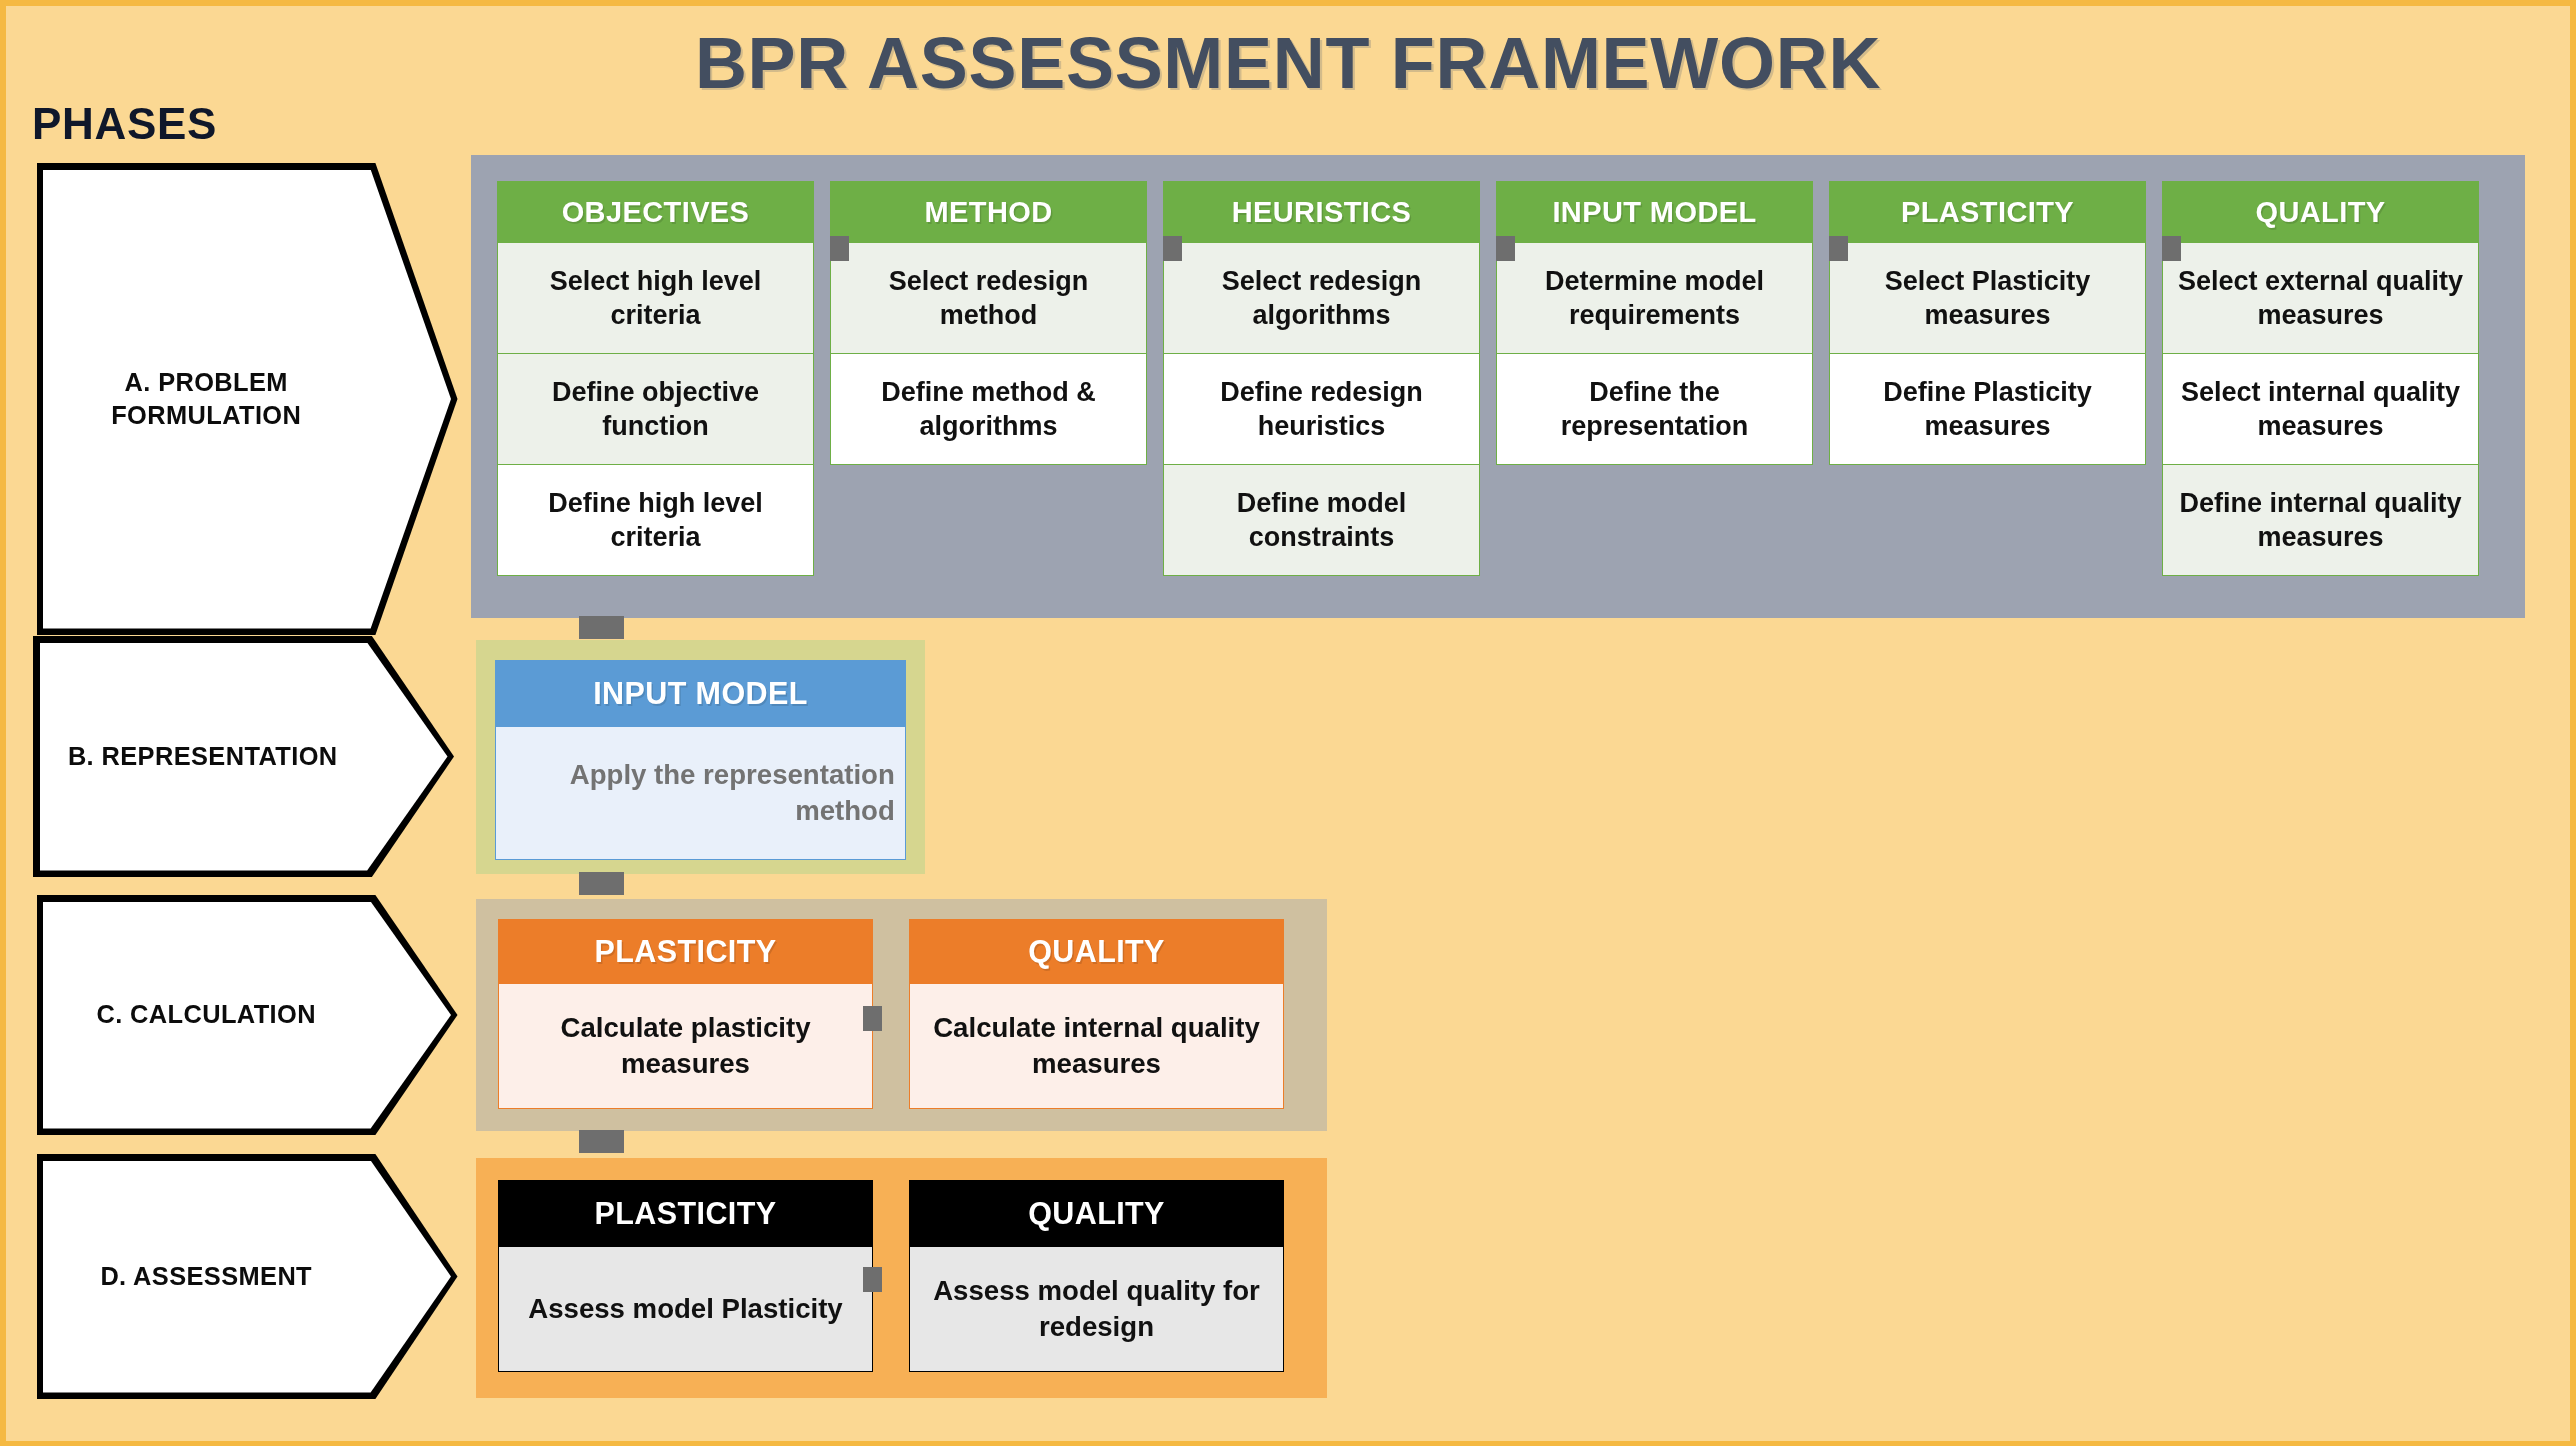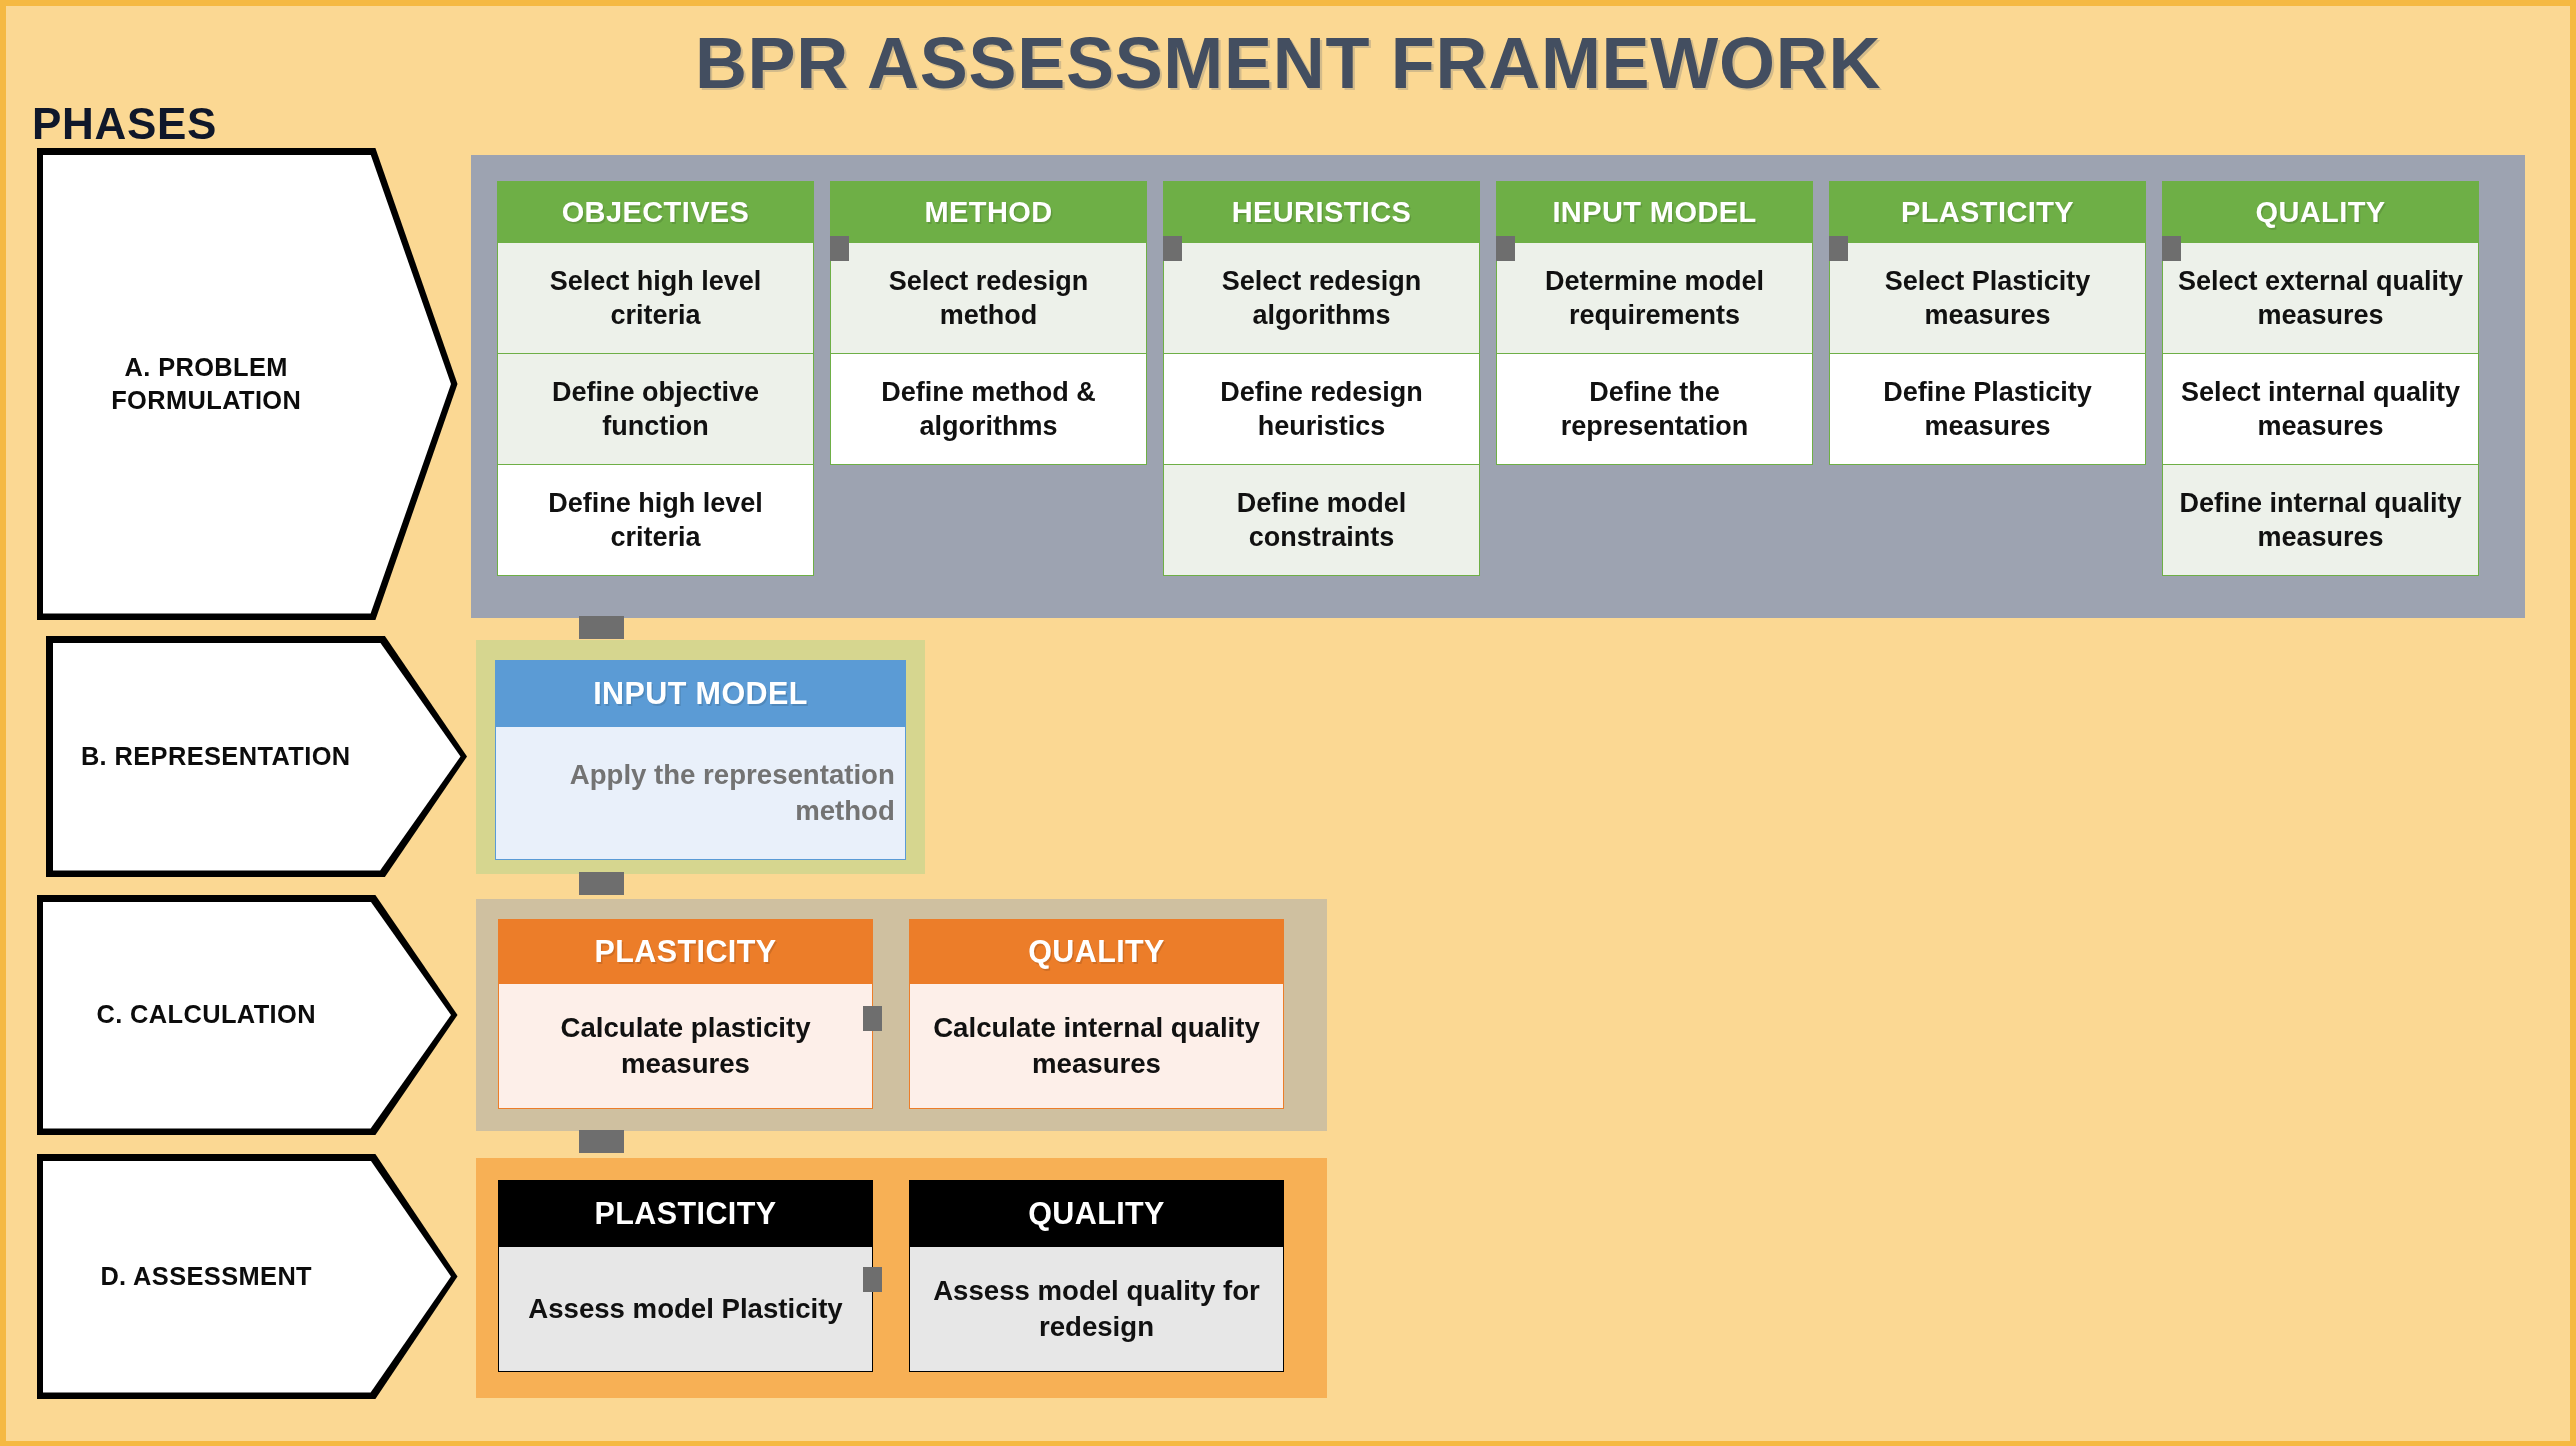--- a/index.html
+++ b/index.html
@@ -261,27 +261,27 @@
 </style>
 </head>
 <body>
 
 <div id="canvas">
 
   <div id="title">BPR ASSESSMENT FRAMEWORK</div>
 
   <div id="phases-label">PHASES</div>
 
-  <div class="phase-wrap" style="left:30.5px; top:142px; width:421px; height:472px;">
+  <div class="phase-wrap" style="left:30.5px; top:157px; width:421px; height:472px;">
     <div class="phase-inner">
       <span class="phase-text">A. PROBLEM<br>FORMULATION</span>
     </div>
   </div>
 
-  <div class="phase-wrap" style="left:40px; top:630px; width:421px; height:241px;">
+  <div class="phase-wrap" style="left:27px; top:630px; width:421px; height:241px;">
     <div class="phase-inner">
       <span class="phase-text">B. REPRESENTATION</span>
     </div>
   </div>
 
   <div class="phase-wrap" style="left:30.5px; top:889px; width:421px; height:240px;">
     <div class="phase-inner">
       <span class="phase-text">C. CALCULATION</span>
     </div>
   </div>

